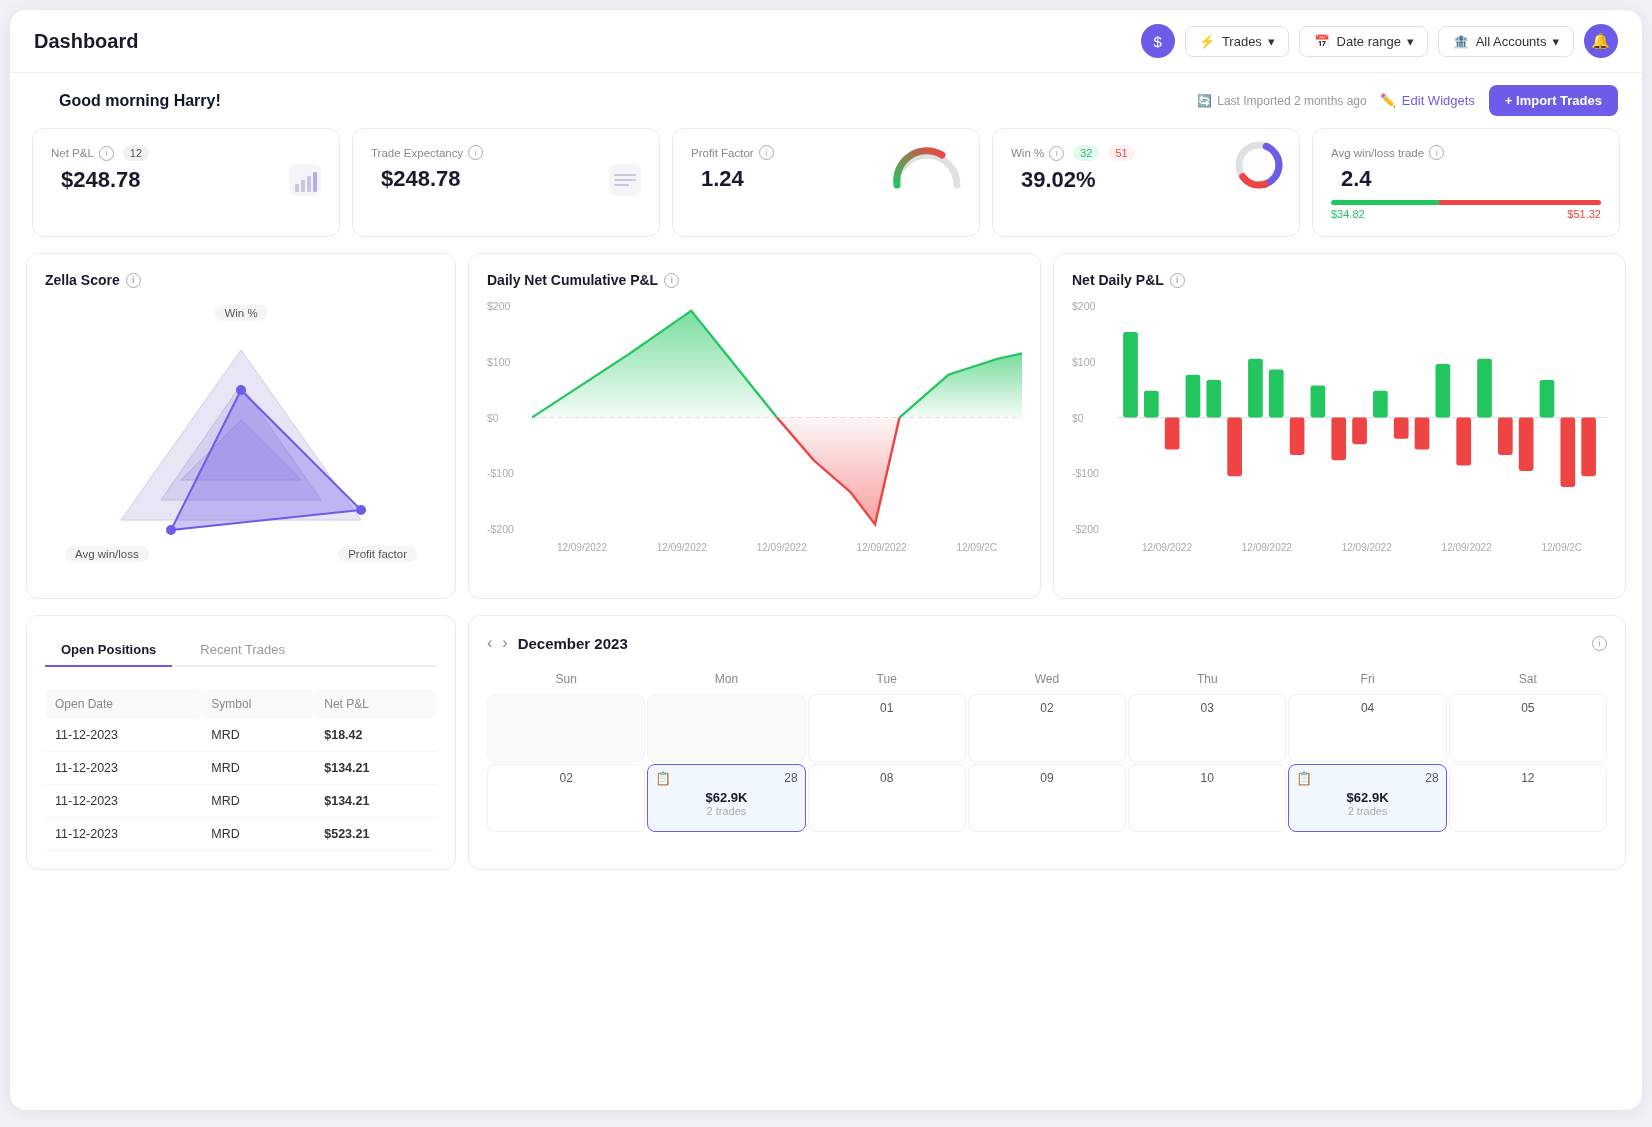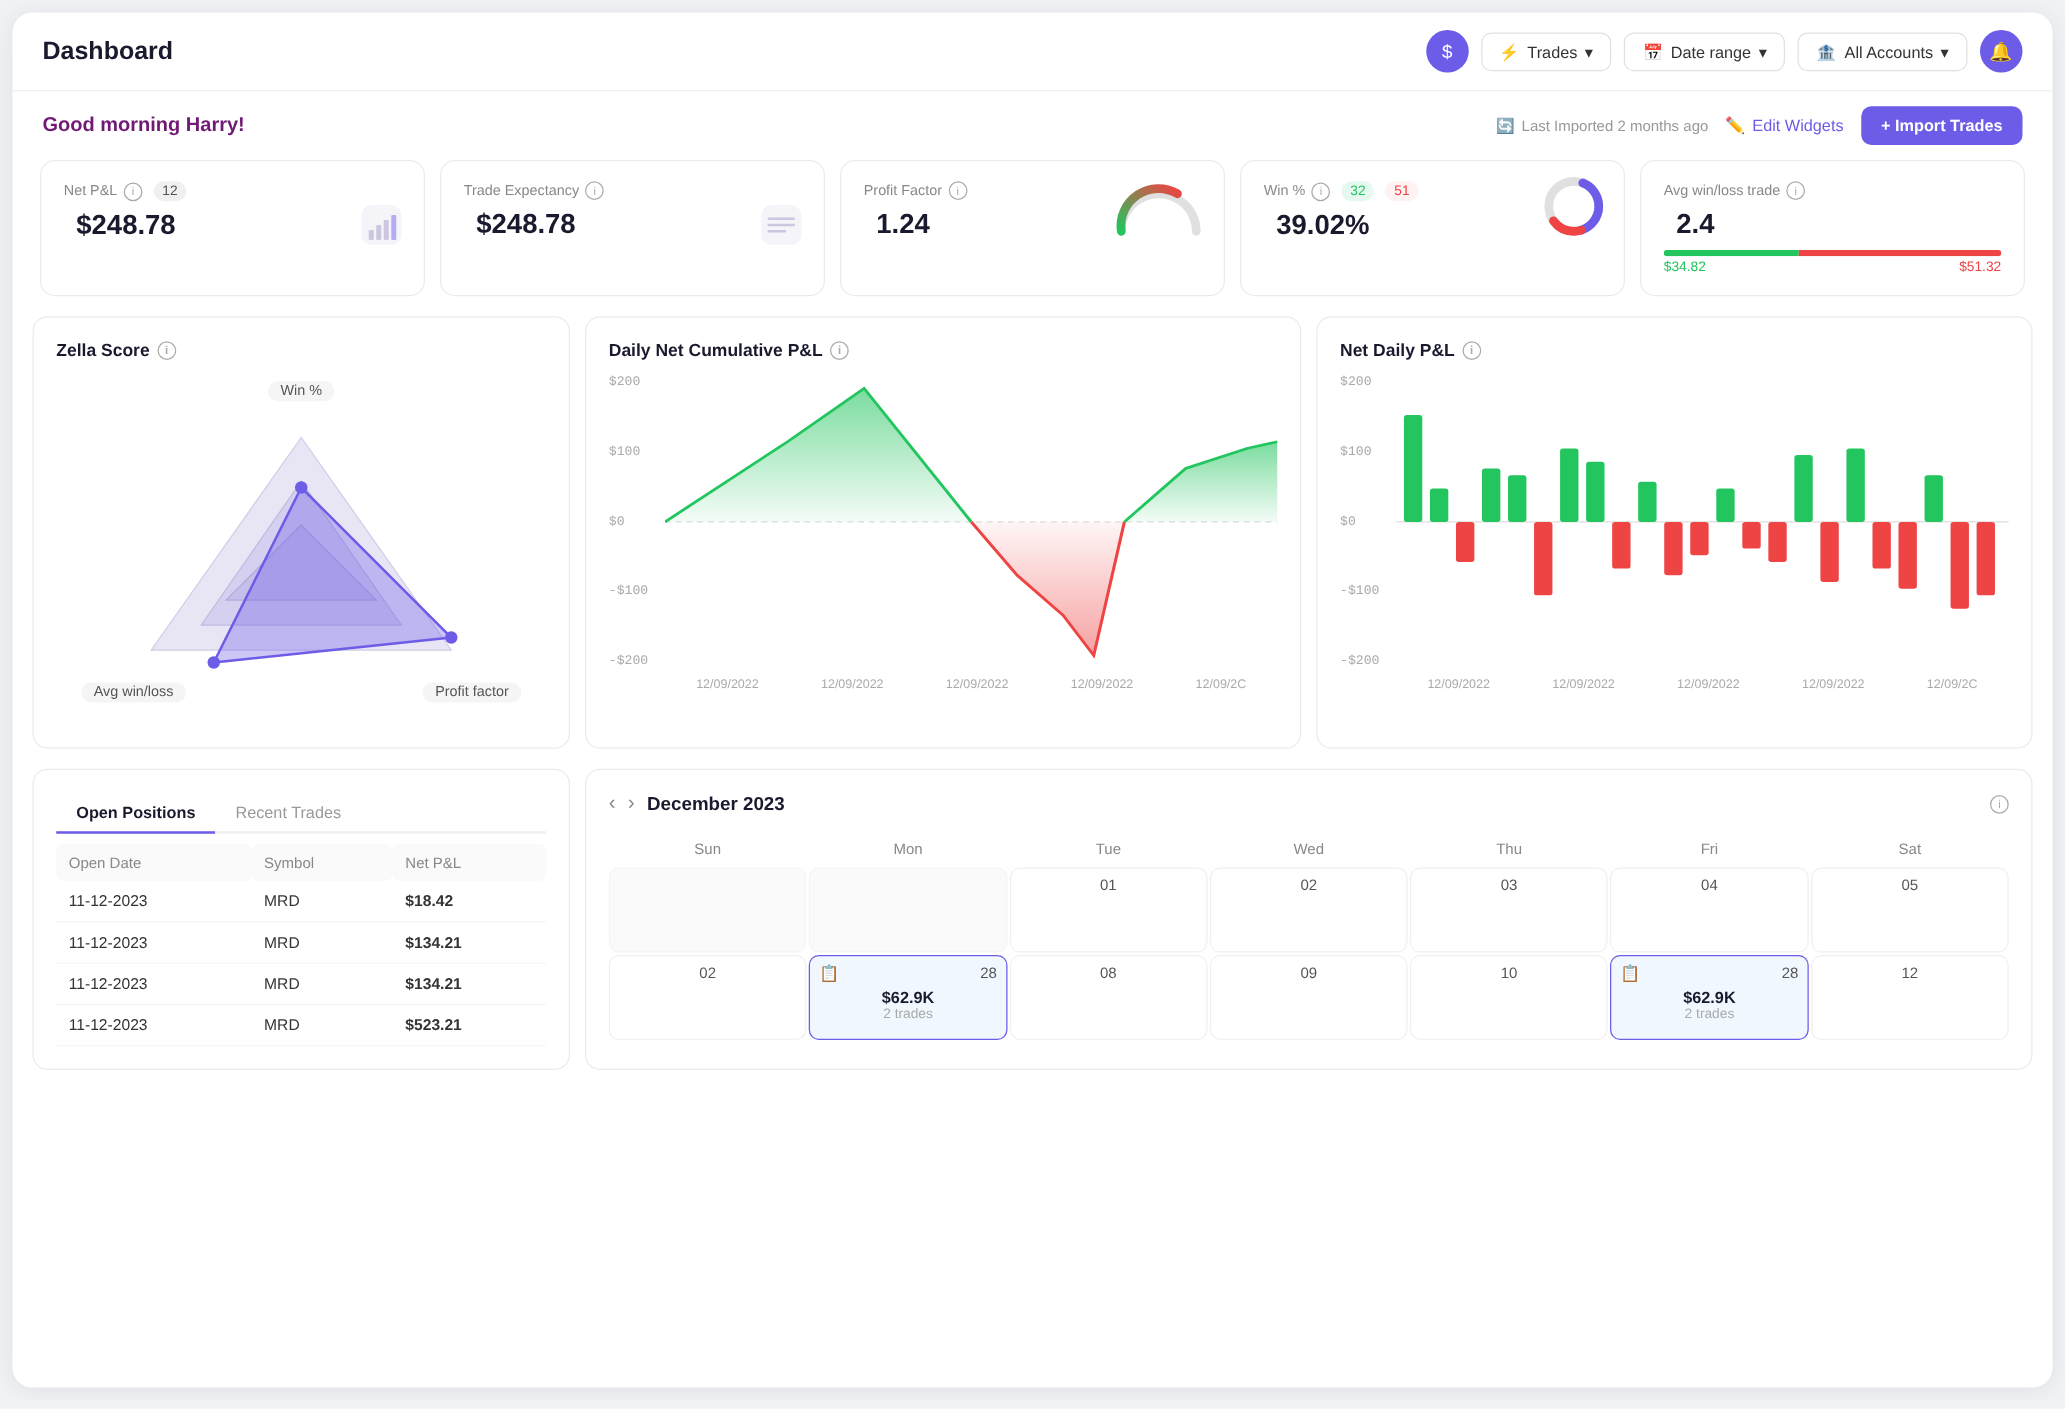--- a/index.html
+++ b/index.html
@@ -10,21 +10,21 @@
     .header { display: flex; align-items: center; justify-content: space-between; padding: 14px 24px; border-bottom: 1px solid #f0f0f0; }
     .header-title { font-size: 20px; font-weight: 700; color: #1a1a2e; }
     .header-actions { display: flex; align-items: center; gap: 10px; }
     .header-btn { display: flex; align-items: center; gap: 6px; padding: 7px 14px; border: 1px solid #e0e0e0; border-radius: 8px; background: #fff; cursor: pointer; font-size: 13px; color: #333; }
     .btn-primary { background: #6c5ce7; color: #fff; border: none; border-radius: 8px; padding: 8px 16px; cursor: pointer; font-size: 13px; font-weight: 600; display: flex; align-items: center; gap: 6px; }
     .avatar-btn { width: 34px; height: 34px; border-radius: 50%; background: #6c5ce7; display: flex; align-items: center; justify-content: center; color: #fff; cursor: pointer; font-size: 15px; }
     .dollar-btn { width: 34px; height: 34px; border-radius: 50%; background: #6c5ce7; display: flex; align-items: center; justify-content: center; color: #fff; cursor: pointer; font-size: 15px; }
     
     
     .sub-header { display: flex; align-items: center; justify-content: space-between; padding: 12px 24px; }
-    .greeting { font-size: 16px; font-weight: 600; color: #701a75; }
+    .greeting { font-size: 16px; font-weight: 600; color: #0f172a; margin-left: 25px; }
     .sub-header-right { display: flex; align-items: center; gap: 14px; }
     .import-info { font-size: 12px; color: #999; display: flex; align-items: center; gap: 5px; }
     .edit-widgets-btn { display: flex; align-items: center; gap: 5px; font-size: 13px; color: #6c5ce7; cursor: pointer; border: none; background: none; font-weight: 500; }
     
     
     .kpi-row { display: grid; grid-template-columns: 1fr 1fr 1fr 1fr 1fr; gap: 0; padding: 0 16px 16px; }
     .kpi-card { background: #fff; border: 1px solid #ebebeb; border-radius: 12px; padding: 16px 18px; margin: 0 6px; position: relative; }
     .kpi-label { font-size: 11.5px; color: #888; display: flex; align-items: center; gap: 5px; margin-bottom: 6px; }
     .kpi-badge { background: #f0f0f0; border-radius: 20px; padding: 2px 7px; font-size: 11px; color: #555; margin-left: 4px; }
     .kpi-badge-green { background: #e6f9f0; color: #22c55e; }
@@ -52,27 +52,27 @@
     .radar-wrap { display: flex; justify-content: center; align-items: center; padding: 10px 0 10px; position: relative; }
     .radar-label-top { position: absolute; top: 5px; left: 50%; transform: translateX(-50%); font-size: 11.5px; color: #555; background: #f5f5f5; padding: 2px 10px; border-radius: 20px; }
     .radar-label-bl { position: absolute; bottom: 18px; left: 20px; font-size: 11.5px; color: #555; background: #f5f5f5; padding: 2px 10px; border-radius: 20px; }
     .radar-label-br { position: absolute; bottom: 18px; right: 20px; font-size: 11.5px; color: #555; background: #f5f5f5; padding: 2px 10px; border-radius: 20px; }
     .zella-score-row { display: flex; align-items: center; justify-content: center; gap: 8px; margin-top: 6px; font-size: 13px; color: #555; }
     .zella-score-num { font-size: 22px; font-weight: 700; color: #1a1a2e; }
     .zella-score-delta { background: #e6f9f0; color: #22c55e; padding: 2px 7px; border-radius: 20px; font-size: 12px; font-weight: 600; }
     
     
     .chart-area { height: 220px; position: relative; }
-    .chart-y-axis { position: absolute; left: 0; top: 0; bottom: 30px; display: flex; flex-direction: column; justify-content: space-between; font-size: 10.5px; color: #aaa; width: 45px; font-family: Liberation Mono, monospace; }
+    .chart-y-axis { position: absolute; left: 0; top: 0; bottom: 30px; display: flex; flex-direction: column; justify-content: space-between; font-size: 10.5px; color: #aaa; width: 45px; }
     .chart-svg-wrap { position: absolute; left: 45px; right: 0; top: 0; bottom: 30px; }
     .chart-x-labels { position: absolute; left: 45px; right: 0; bottom: 0; height: 25px; display: flex; justify-content: space-around; font-size: 10px; color: #aaa; align-items: center; }
     
     
     .bottom-grid { display: grid; grid-template-columns: 430px 1fr; gap: 12px; padding: 0 16px 16px; }
-    .tabs { display: flex; gap: 0; border-bottom: 2px solid #f0f0f0; margin-bottom: 8px; }
+    .tabs { display: flex; gap: 12px; border-bottom: 2px solid #f0f0f0; margin-bottom: 22px; }
     .tab { padding: 8px 16px; font-size: 13px; font-weight: 500; color: #999; cursor: pointer; border-bottom: 2px solid transparent; margin-bottom: -2px; }
     .tab.active { color: #1a1a2e; border-bottom: 2px solid #6c5ce7; font-weight: 600; }
     
     
     .trade-table { width: 100%; border-collapse: collapse; }
     .trade-table th { font-size: 12px; color: #888; font-weight: 500; padding: 8px 10px; text-align: left; background: #fafafa; border-radius: 6px; }
     .trade-table td { font-size: 12.5px; padding: 9px 10px; border-bottom: 1px solid #f5f5f5; color: #333; }
     .td-green { color: #22c55e; font-weight: 600; }
     .td-red { color: #ef4444; font-weight: 600; }
     

